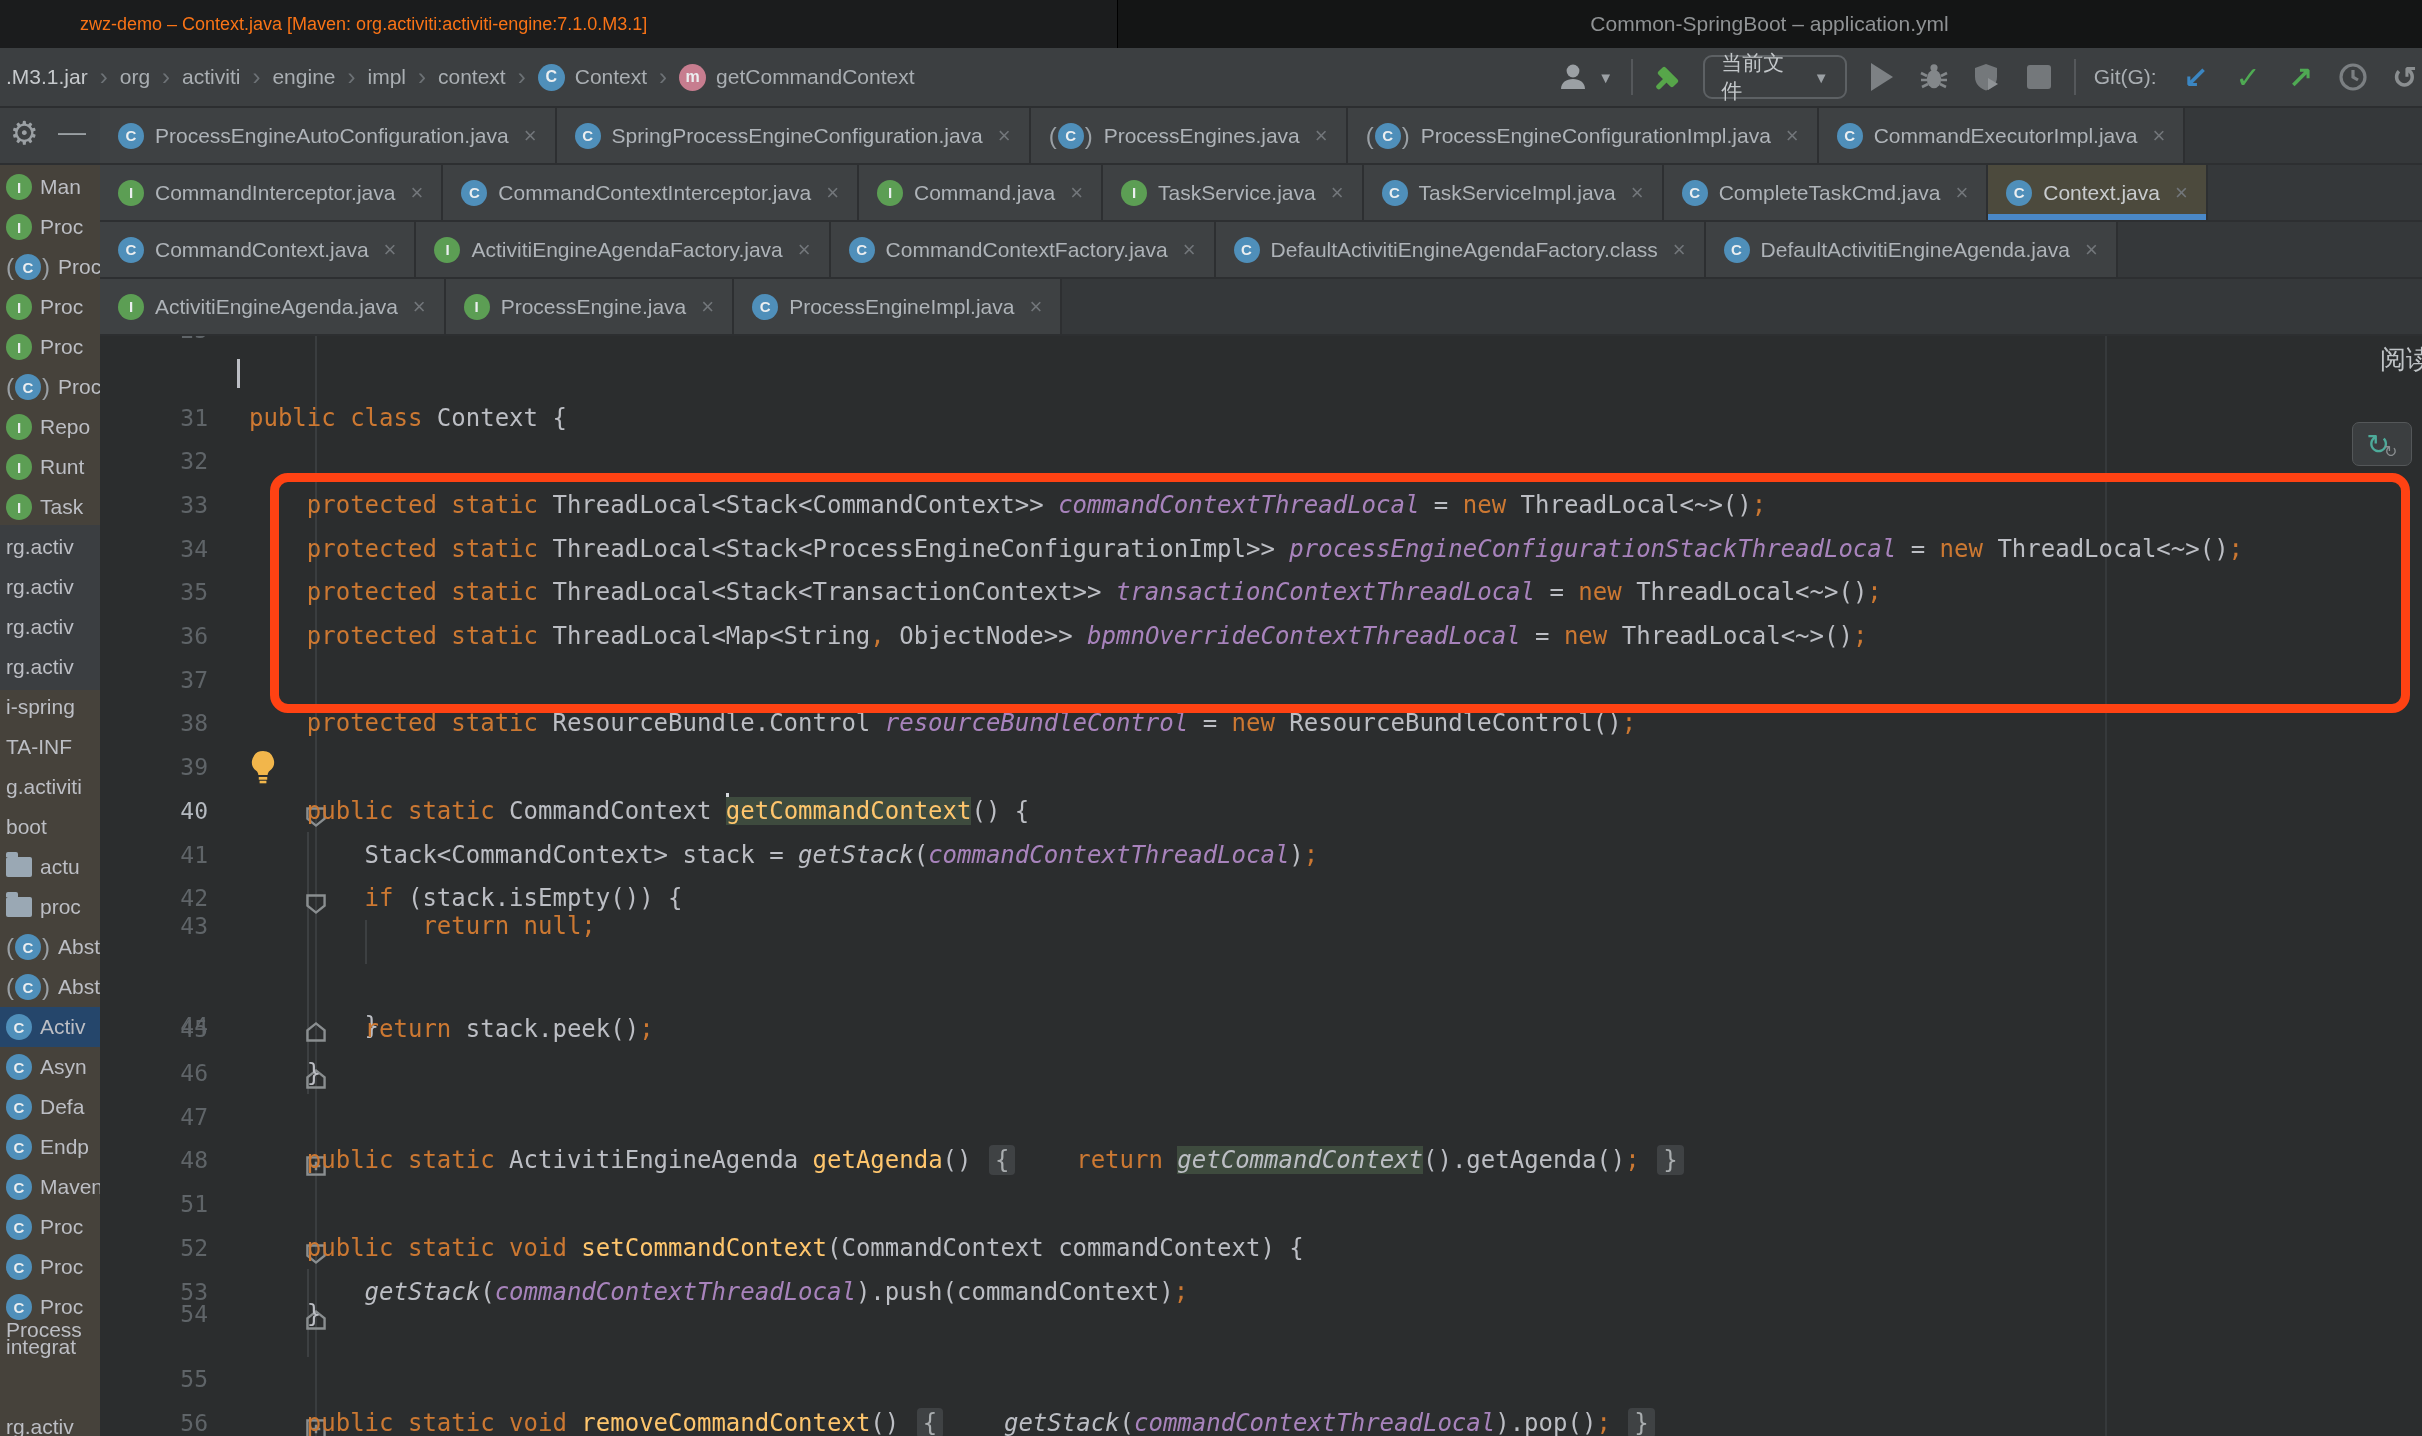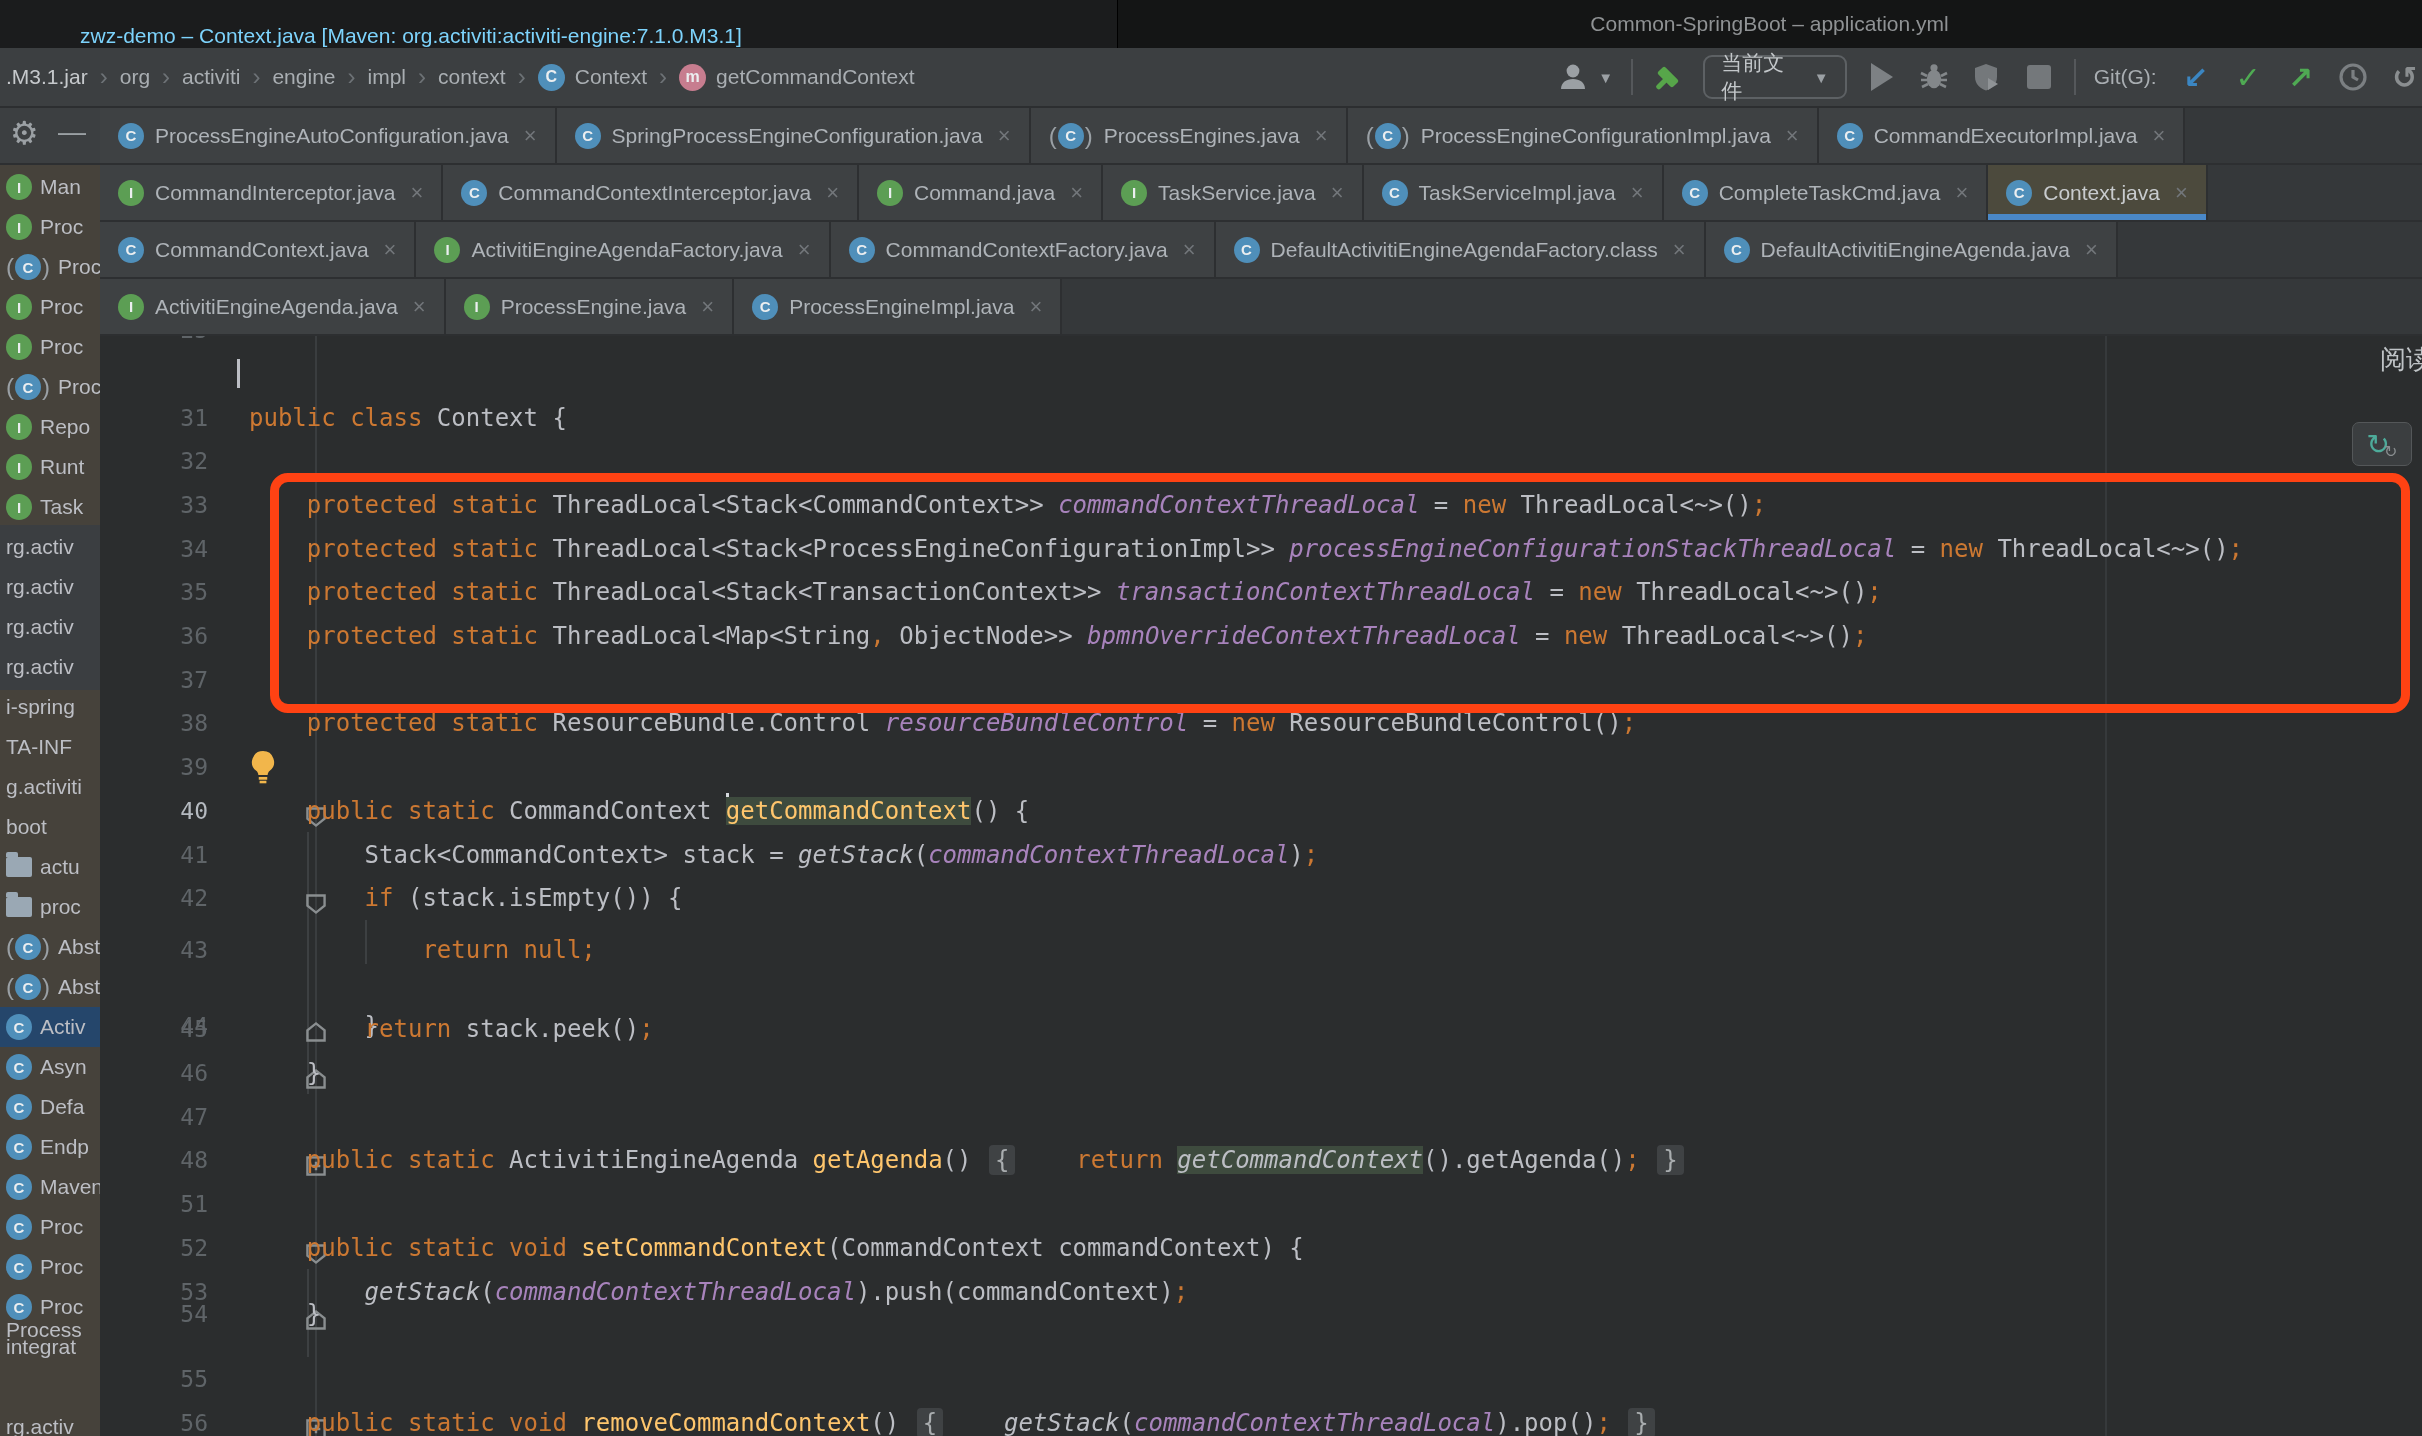--- a/index.html
+++ b/index.html
@@ -2,21 +2,21 @@
 <html><head>
 <meta charset="utf-8">
 <style>
   * { margin:0; padding:0; box-sizing:border-box; }
   html,body { width:2422px; height:1436px; overflow:hidden; background:#2b2d2e;
     font-family:"Liberation Sans","DejaVu Sans",sans-serif; }
 
   
   #titlebar { position:absolute; left:0; top:0; width:2422px; height:48px; background:#1b1c1d; }
   #titlebar .right-win { position:absolute; left:1117px; top:0; width:1305px; height:48px; background:#141515; border-left:1px solid #000; }
-  #title-left { position:absolute; left:80px; top:12px; height:48px; line-height:48px; color:#7dd3fc; font-size:21px; }
+  #title-left { position:absolute; left:80px; top:0; height:48px; line-height:48px; color:#f97316; font-size:18px; }
   #title-right { position:absolute; left:1117px; top:0; width:1305px; height:57px; line-height:48px; text-align:center; color:#8f9294; font-size:21px; }
 
   
   #mainbar { position:absolute; left:0; top:48px; width:2422px; height:60px; background:#3c3f41; border-bottom:2px solid #2c2e30; }
   #crumbs { position:absolute; left:6px; top:0; height:58px; display:flex; align-items:center; gap:10px; font-size:21px; color:#a9aeb2; white-space:nowrap; }
   #crumbs .sep { color:#6d7276; font-size:24px; margin:0 2px; }
   .badge { display:inline-flex; width:27px; height:27px; border-radius:50%; align-items:center; justify-content:center;
     color:#ebeef0; font-size:16px; font-weight:bold; font-family:"Liberation Sans",sans-serif; }
   .badge.c { background:#4f8fba; }
   .badge.i { background:#5c9e54; }
@@ -422,21 +422,21 @@
             <rect x="6" y="13.2" width="4" height="1.3" fill="#f2b64b"></rect>
             <rect x="6.4" y="15" width="3.2" height="1.2" fill="#f2b64b"></rect>
           </svg></span><span class="codetxt"></span></div>
       <div class="code-line" style="top: 452.85px;"><span class="lnum cur">40</span><span class="gmark"><svg width="24" height="24" viewBox="0 0 14 14">
             <path d="M2 2h10v6l-5 4-5-4z" fill="none" stroke="#8a8e90" stroke-width="1.4"></path>
           </svg></span><span class="codetxt"><span class="sk">    public static</span><span class="sp"> CommandContext </span><span class="scur"></span><span class="shm">getCommandContext</span><span class="sp">() {</span></span></div>
       <div class="code-line" style="top: 496.55px;"><span class="lnum">41</span><span class="codetxt"><span class="sp">        Stack&lt;CommandContext&gt; stack = </span><span class="ss">getStack</span><span class="sp">(</span><span class="sf">commandContextThreadLocal</span><span class="sp">)</span><span class="sk">;</span></span></div>
       <div class="code-line" style="top: 540.25px;"><span class="lnum">42</span><span class="gmark"><svg width="24" height="24" viewBox="0 0 14 14">
             <path d="M2 2h10v6l-5 4-5-4z" fill="none" stroke="#8a8e90" stroke-width="1.4"></path>
           </svg></span><span class="codetxt"><span class="sk">        if</span><span class="sp"> (stack.isEmpty()) {</span></span></div>
-      <div class="code-line" style="top: 592px; padding-left: 8px;"><span class="lnum">43</span><span class="codetxt"><span class="sk">            return null;</span></span></div>
+      <div class="code-line" style="top: 568px; padding-left: 8px;"><span class="lnum">43</span><span class="codetxt"><span class="sk">            return null;</span></span></div>
       <div class="code-line" style="top: 627.65px; margin-top: 40px;"><span class="lnum">44</span><span class="gmark"><svg width="24" height="24" viewBox="0 0 14 14">
             <path d="M2 12h10V6L7 2 2 6z" fill="none" stroke="#8a8e90" stroke-width="1.4"></path>
           </svg></span><span class="codetxt"><span class="sp">        }</span></span></div>
       <div class="code-line" style="top: 671.35px;"><span class="lnum">45</span><span class="codetxt"><span class="sk">        return</span><span class="sp"> stack.peek()</span><span class="sk">;</span></span></div>
       <div class="code-line" style="top: 715.05px;"><span class="lnum">46</span><span class="gmark"><svg width="24" height="24" viewBox="0 0 14 14">
             <path d="M2 12h10V6L7 2 2 6z" fill="none" stroke="#8a8e90" stroke-width="1.4"></path>
           </svg></span><span class="codetxt"><span class="sp">    }</span></span></div>
       <div class="code-line" style="top: 758.75px;"><span class="lnum">47</span><span class="codetxt"></span></div>
       <div class="code-line" style="top: 802.45px;"><span class="lnum">48</span><span class="gmark"><svg width="24" height="24" viewBox="0 0 14 14">
             <rect x="2" y="2" width="10" height="10" fill="none" stroke="#8a8e90" stroke-width="1.4"></rect>

